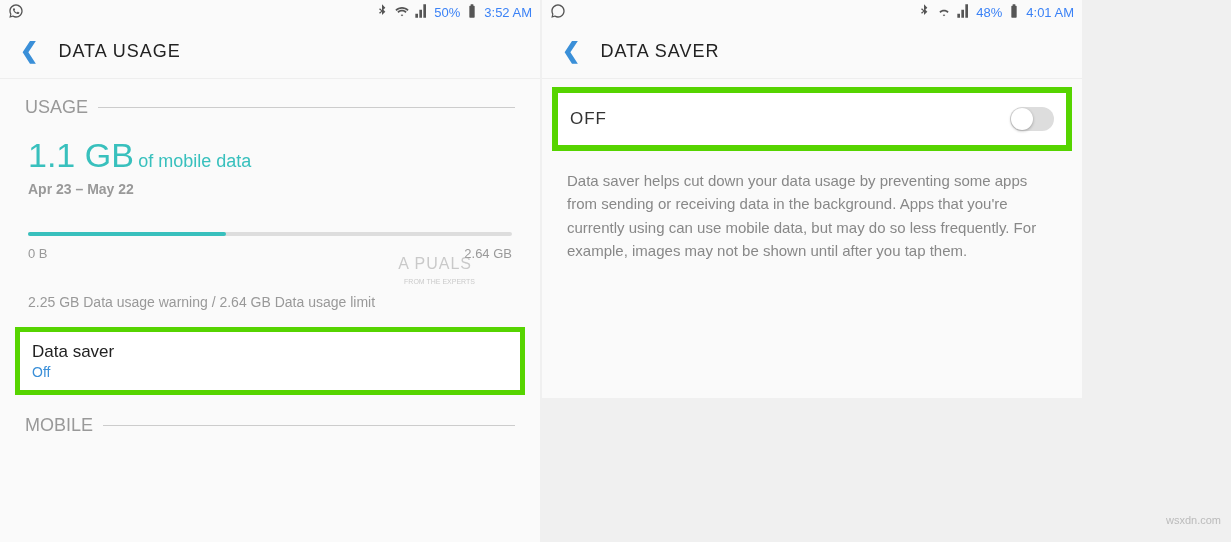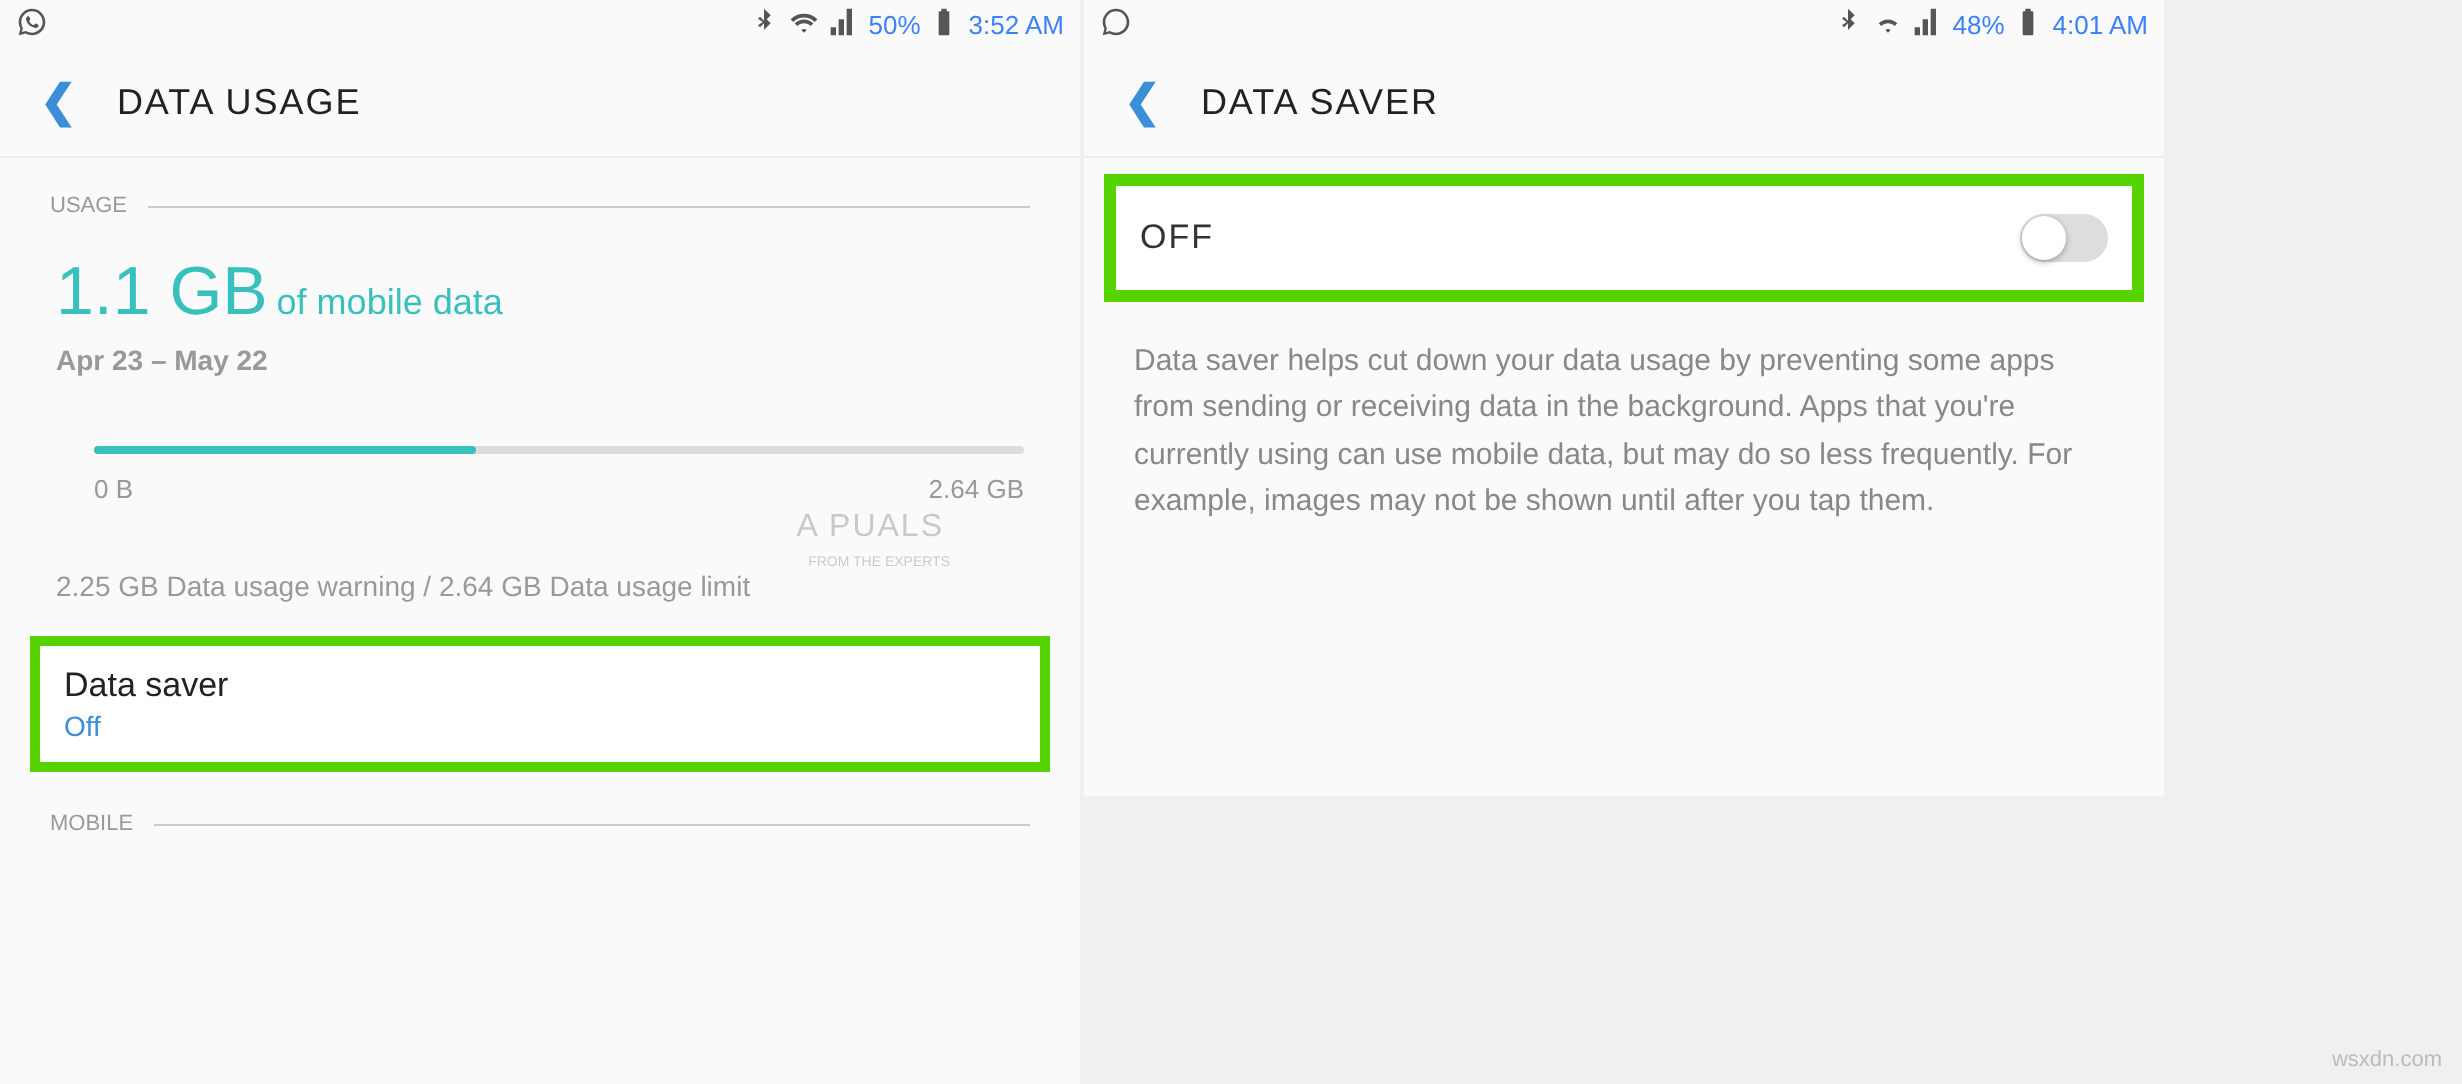--- a/index.html
+++ b/index.html
@@ -53,21 +53,21 @@
       letter-spacing: 1px;
       color: #222;
     }
     
     .section-label {
       display: flex;
       align-items: center;
       gap: 10px;
       padding: 18px 25px 8px 25px;
       color: #999;
-      font-size: 11px;
+      font-size: 18px;
     }
     .section-label .line {
       flex: 1;
       height: 1px;
       background: #ccc;
     }
     
     .usage-block { padding: 10px 28px; }
     .usage-amount {
       color: #38c0bd;
@@ -79,21 +79,21 @@
       font-size: 18px;
       display: inline;
     }
     .usage-range {
       color: #999;
       font-size: 14px;
       margin-top: 6px;
       font-weight: bold;
     }
     
-    .progress-wrap { padding: 25px 28px 8px 28px; position: relative; margin-left: 19px; }
+    .progress-wrap { padding: 25px 28px 8px 28px; position: relative; }
     .progress-bar {
       height: 4px;
       background: #ddd;
       position: relative;
       border-radius: 2px;
     }
     .progress-fill {
       height: 100%;
       background: #38c0bd;
       width: 41%;
@@ -156,21 +156,21 @@
     }
     .desc-text {
       padding: 18px 25px;
       font-size: 15px;
       color: #888;
       line-height: 1.55;
     }
     
     .watermark {
       position: absolute;
-      bottom: 6px;
+      bottom: 16px;
       right: 10px;
       font-family: Arial, sans-serif;
       font-size: 11px;
       color: #bbb;
     }
     .appuals {
       position: absolute;
       right: 68px;
       top: 255px;
       font-family: Arial, sans-serif;

